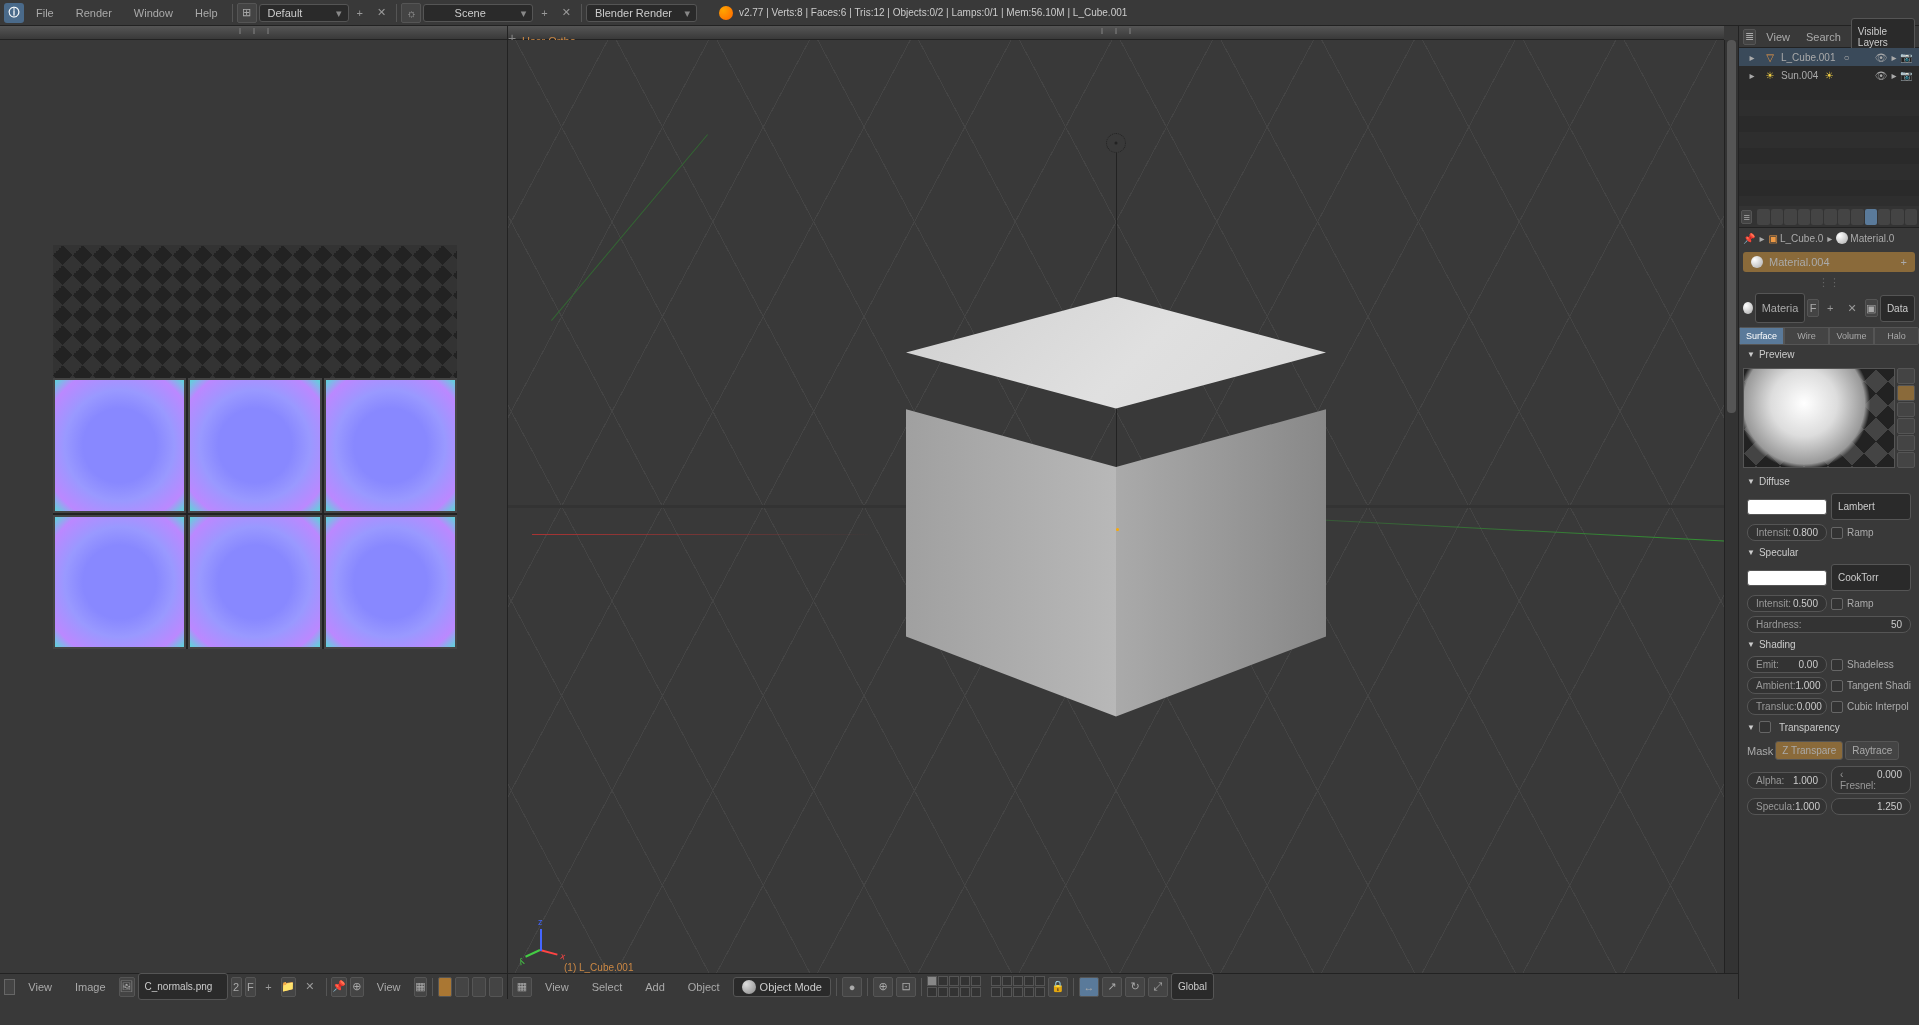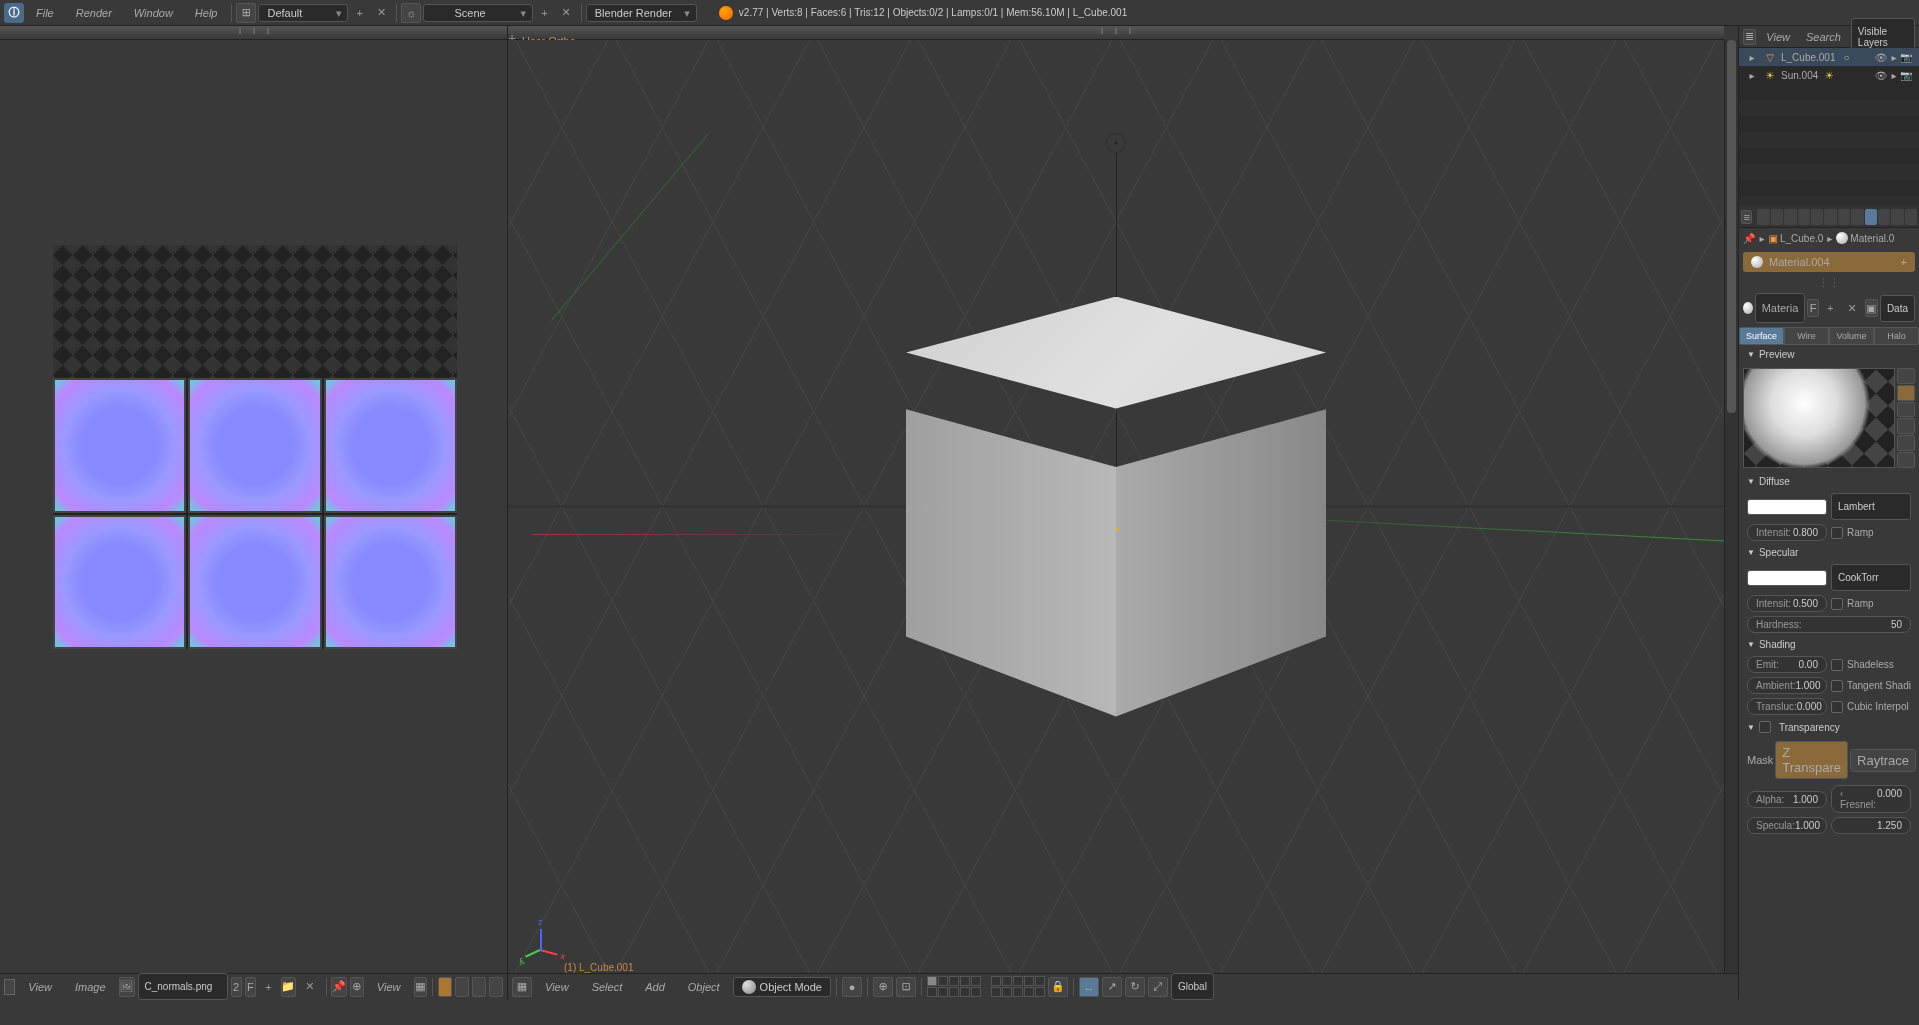--- a/index.html
+++ b/index.html
@@ -1,20 +1,20 @@
 <!DOCTYPE html>
 <html><head>
 <meta charset="utf-8">
 <style>
 * { margin: 0; padding: 0; box-sizing: border-box; font-family: Arial, sans-serif; user-select: none; }
 body { background: #393939; color: #aaa; font-size: 11px; overflow: hidden; width: 1919px; height: 1025px; }
 
 .top-menu { height: 26px; background: #393939; border-bottom: 1px solid #222; display: flex; align-items: center; padding: 0 4px; gap: 2px; }
 .top-menu .ico { width: 20px; height: 20px; background: #4a6a8a; border-radius: 3px; display:flex;align-items:center;justify-content:center;color:#fff;font-weight:bold; }
-.menu-item { padding: 3px 10px; cursor: pointer; font-style: italic; }
+.menu-item { padding: 3px 10px; cursor: pointer; }
 .dd { background: #2a2a2a; border: 1px solid #555; border-radius: 3px; padding: 2px 24px 2px 8px; min-width: 90px; position: relative; color:#ccc;}
 .dd::after { content:"▾"; position:absolute; right:6px; color:#888; }
 .dd2 { min-width: 110px; text-align: center; }
 .btn-pm { padding: 0 6px; color: #999; cursor:pointer; }
 .stats { margin-left: 20px; color: #ccc; font-size: 10px; display:flex; align-items:center; gap:6px;}
 .blender-logo { width: 14px; height: 14px; background: radial-gradient(circle at 30% 30%, #ffa500, #ff6600); border-radius: 50%; }
 
 .main { display: flex; height: 973px; }
 .left-panel { width: 508px; background: #393939; display:flex; flex-direction:column; border-right:1px solid #222;}
 .viewport-3d { flex: 1; background: #393939; position: relative; border-right:1px solid #222;}
@@ -141,21 +141,21 @@
 .pv-type.active{background:#8a6a3a;}
 
 .prop-row{padding:2px 8px;display:flex;align-items:center;gap:4px;font-size:10px;}
 .color-swatch{width:80px;height:16px;background:#fff;border:1px solid #555;border-radius:3px;}
 .num-field{background:#333;border:1px solid #555;border-radius:8px;padding:2px 8px;width:80px;display:flex;justify-content:space-between;}
 .num-field .lbl{color:#999;}
 .num-field .val{color:#ccc;}
 .check{width:12px;height:12px;border:1px solid #666;background:#333;border-radius:2px;}
 
 .mask-row{padding:4px 8px;display:flex;gap:2px;align-items:center;}
-.mask-btn{padding:3px 6px;background:#444;border:1px solid #555;border-radius:3px;font-size:13px;}
+.mask-btn{padding:3px 6px;background:#444;border:1px solid #555;border-radius:3px;font-size:10px;}
 .mask-btn.active{background:#8a6a3a;}
 
 .sep { width:1px; height:18px; background:#555; margin:0 2px;}
 </style>
 </head>
 <body>
 
 <div class="top-menu">
   <div class="ico">ⓘ</div>
   <div class="menu-item">File</div>

